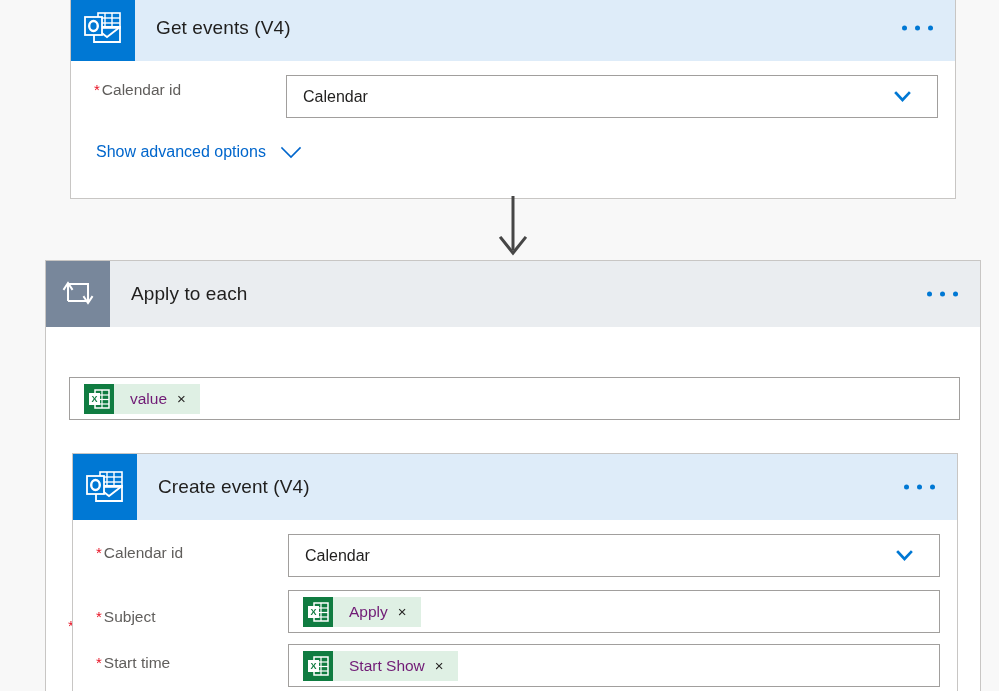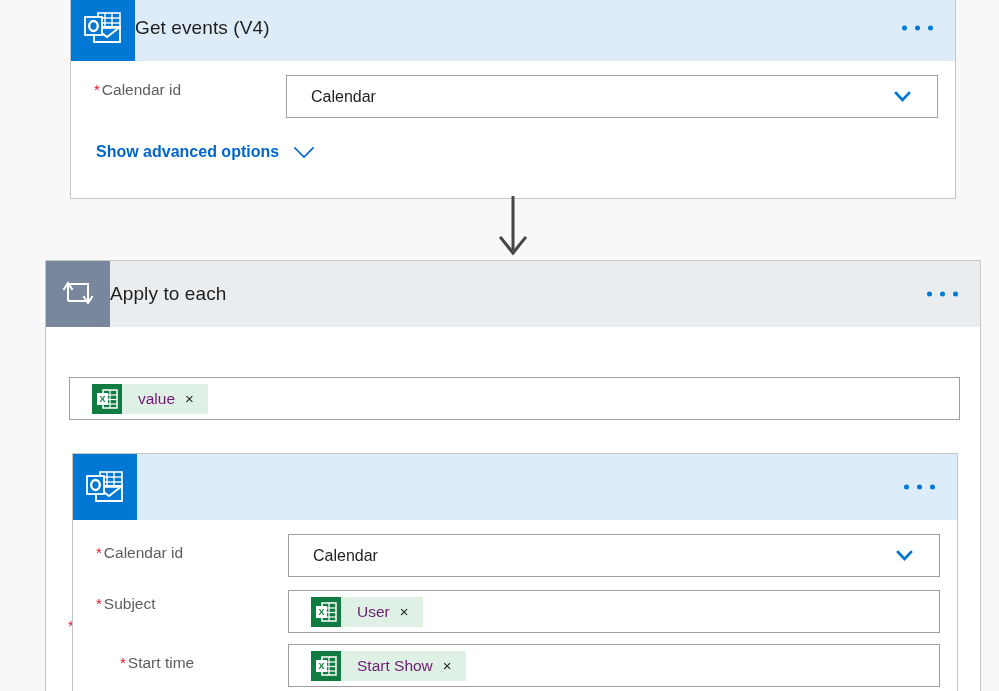--- a/index.html
+++ b/index.html
@@ -39,20 +39,21 @@
     align-items: center;
     justify-content: center;
     box-sizing: border-box;
   }
   .header-icon.outlook { background: #0078d4; }
   .header-icon.loop    { background: #78879b; }
 
   .header-title {
     font-size: 19px;
     color: #201f1e;
+    padding-left: 21px;
     letter-spacing: .1px;
     white-space: nowrap;
   }
   .header-title.loop { }
 
   .ellipsis {
     position: absolute;
     right: 22px;
     top: 50%;
     transform: translateY(-50%);
@@ -86,21 +87,20 @@
     font-size: 15px;
   }
 
   .input-box {
     position: absolute;
     background: #fff;
     border: 1px solid #a19f9d;
     box-sizing: border-box;
     display: flex;
     align-items: center;
-    padding-left: 8px;
   }
   .input-text {
     font-size: 16px;
     color: #201f1e;
     padding-left: 16px;
   }
 
   .chev {
     position: absolute;
     right: 26px;
@@ -200,21 +200,21 @@
     </span>
   </div>
 
   <div class="input-box" style="left:215px; top:80px; width:652px; height:43px;">
     <span class="input-text">Calendar</span>
     <svg class="chev" viewBox="0 0 17 17" aria-hidden="true">
       <path d="M2 5 L8.5 12 L15 5" fill="none" stroke="#0078d4" stroke-width="2.6" stroke-linecap="square"></path>
     </svg>
   </div>
 
-  <div class="adv-link" style="left:25px; top:148px;font-weight:bold;">
+  <div class="adv-link" style="left:25px; top:148px;">
     <span>Show advanced options</span>
     <svg width="22" height="13" viewBox="0 0 22 13" aria-hidden="true">
       <path d="M2 2 L11 11 L20 2" fill="none" stroke="#0066cc" stroke-width="1.6" stroke-linecap="square"></path>
     </svg>
   </div>
 </div>
 
 <svg class="arrow" style="left:498px; top:196px;" width="32" height="64" viewBox="0 0 32 64" aria-hidden="true">
   <line x1="15" y1="0" x2="15" y2="54" stroke="#464646" stroke-width="3"></line>
   <path d="M3 42 L15 57 L27 42" fill="none" stroke="#464646" stroke-width="3" stroke-linecap="square"></path>
@@ -271,63 +271,64 @@
           <line x1="14" y1="7" x2="36" y2="7" stroke="#ffffff" stroke-width="1.4"></line>
           <line x1="14" y1="12" x2="36" y2="12" stroke="#ffffff" stroke-width="1.4"></line>
           <line x1="21" y1="2" x2="21" y2="17" stroke="#ffffff" stroke-width="1.4"></line>
           <line x1="28" y1="2" x2="28" y2="17" stroke="#ffffff" stroke-width="1.4"></line>
           <path d="M10 16 h26 v15 h-26 z" fill="none" stroke="#ffffff" stroke-width="1.8"></path>
           <path d="M10 16 L23 26 L36 16" fill="none" stroke="#ffffff" stroke-width="1.8"></path>
           <rect x="1" y="6" width="17" height="18" fill="#0078d4" stroke="#ffffff" stroke-width="1.8"></rect>
           <ellipse cx="9.5" cy="15" rx="4.3" ry="5" fill="none" stroke="#ffffff" stroke-width="2.4"></ellipse>
         </svg>
       </div>
+      <div class="header-title">Create event (V4)</div>
       <div class="ellipsis">
         <i></i>
           <i></i>
           <i></i>
       </div>
     </div>
 
     <div class="row" style="left:23px; top:90px;">
       <span class="field-label">
         <span class="req">*</span><span>Calendar id</span>
       </span>
     </div>
     <div class="input-box" style="left:215px; top:80px; width:652px; height:43px;">
       <span class="input-text">Calendar</span>
       <svg class="chev" viewBox="0 0 17 17" aria-hidden="true">
         <path d="M2 5 L8.5 12 L15 5" fill="none" stroke="#0078d4" stroke-width="2.6" stroke-linecap="square"></path>
       </svg>
     </div>
 
-    <div class="row" style="left:23px; top:141px;">
+    <div class="row" style="left:23px; top:154px;">
       <span class="field-label">
         <span class="req">*</span><span>Subject</span>
       </span>
     </div>
     <div class="input-box" style="left:215px; top:136px; width:652px; height:43px;">
       <div class="token">
         <span class="token-icon">
           <svg width="22" height="22" viewBox="0 0 22 22" aria-hidden="true">
             <rect x="7" y="2" width="14" height="18" fill="none" stroke="#ffffff" stroke-width="1.5"></rect>
             <line x1="7" y1="7" x2="21" y2="7" stroke="#ffffff" stroke-width="1.2"></line>
             <line x1="7" y1="11.5" x2="21" y2="11.5" stroke="#ffffff" stroke-width="1.2"></line>
             <line x1="7" y1="16" x2="21" y2="16" stroke="#ffffff" stroke-width="1.2"></line>
             <line x1="14" y1="2" x2="14" y2="20" stroke="#ffffff" stroke-width="1.2"></line>
             <rect x="1" y="5" width="11" height="12" fill="#ffffff"></rect>
             <text x="6.5" y="14" font-family="'Liberation Sans',sans-serif" font-size="9" font-weight="bold" fill="#107c41" text-anchor="middle">X</text>
           </svg>
         </span>
-        <span class="token-label">User</span>
+        <span class="token-label">Apply</span>
         <span class="token-x">×</span>
       </div>
     </div>
 
-    <div class="row" style="left:23px; top:200px;margin-left:24px;">
+    <div class="row" style="left:23px; top:200px;">
       <span class="field-label">
         <span class="req">*</span><span>Start time</span>
       </span>
     </div>
     <div class="input-box" style="left:215px; top:190px; width:652px; height:43px;">
       <div class="token">
         <span class="token-icon">
           <svg width="22" height="22" viewBox="0 0 22 22" aria-hidden="true">
             <rect x="7" y="2" width="14" height="18" fill="none" stroke="#ffffff" stroke-width="1.5"></rect>
             <line x1="7" y1="7" x2="21" y2="7" stroke="#ffffff" stroke-width="1.2"></line>

